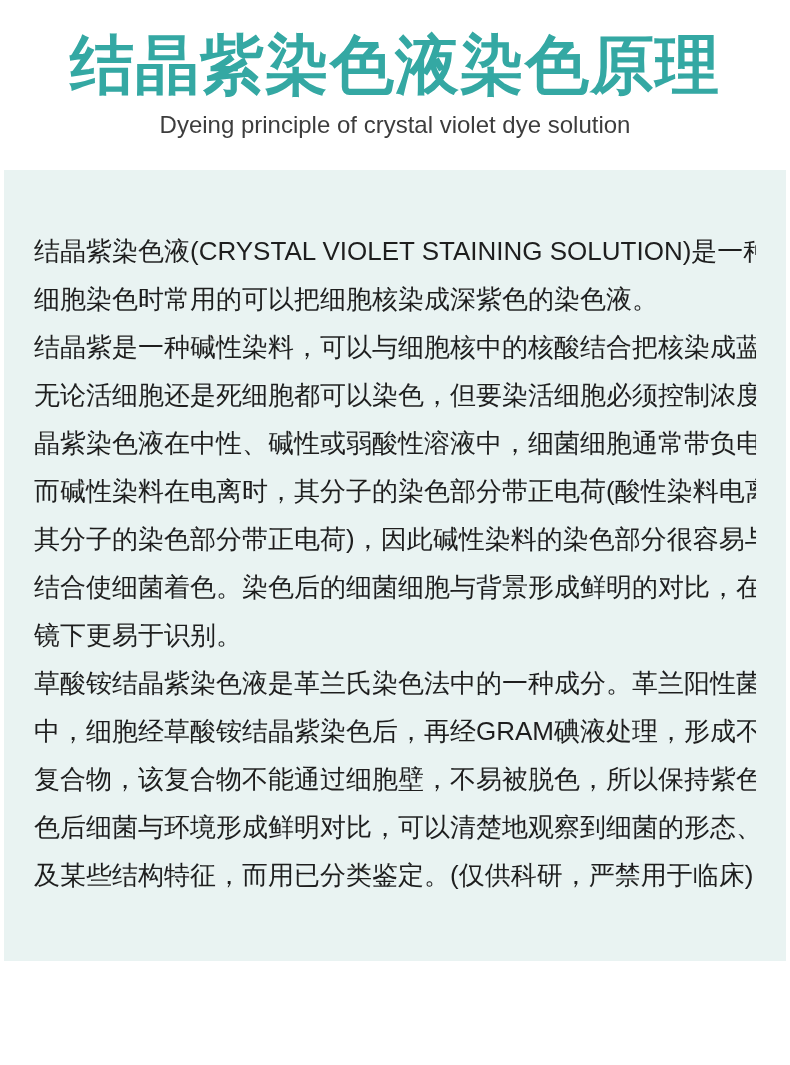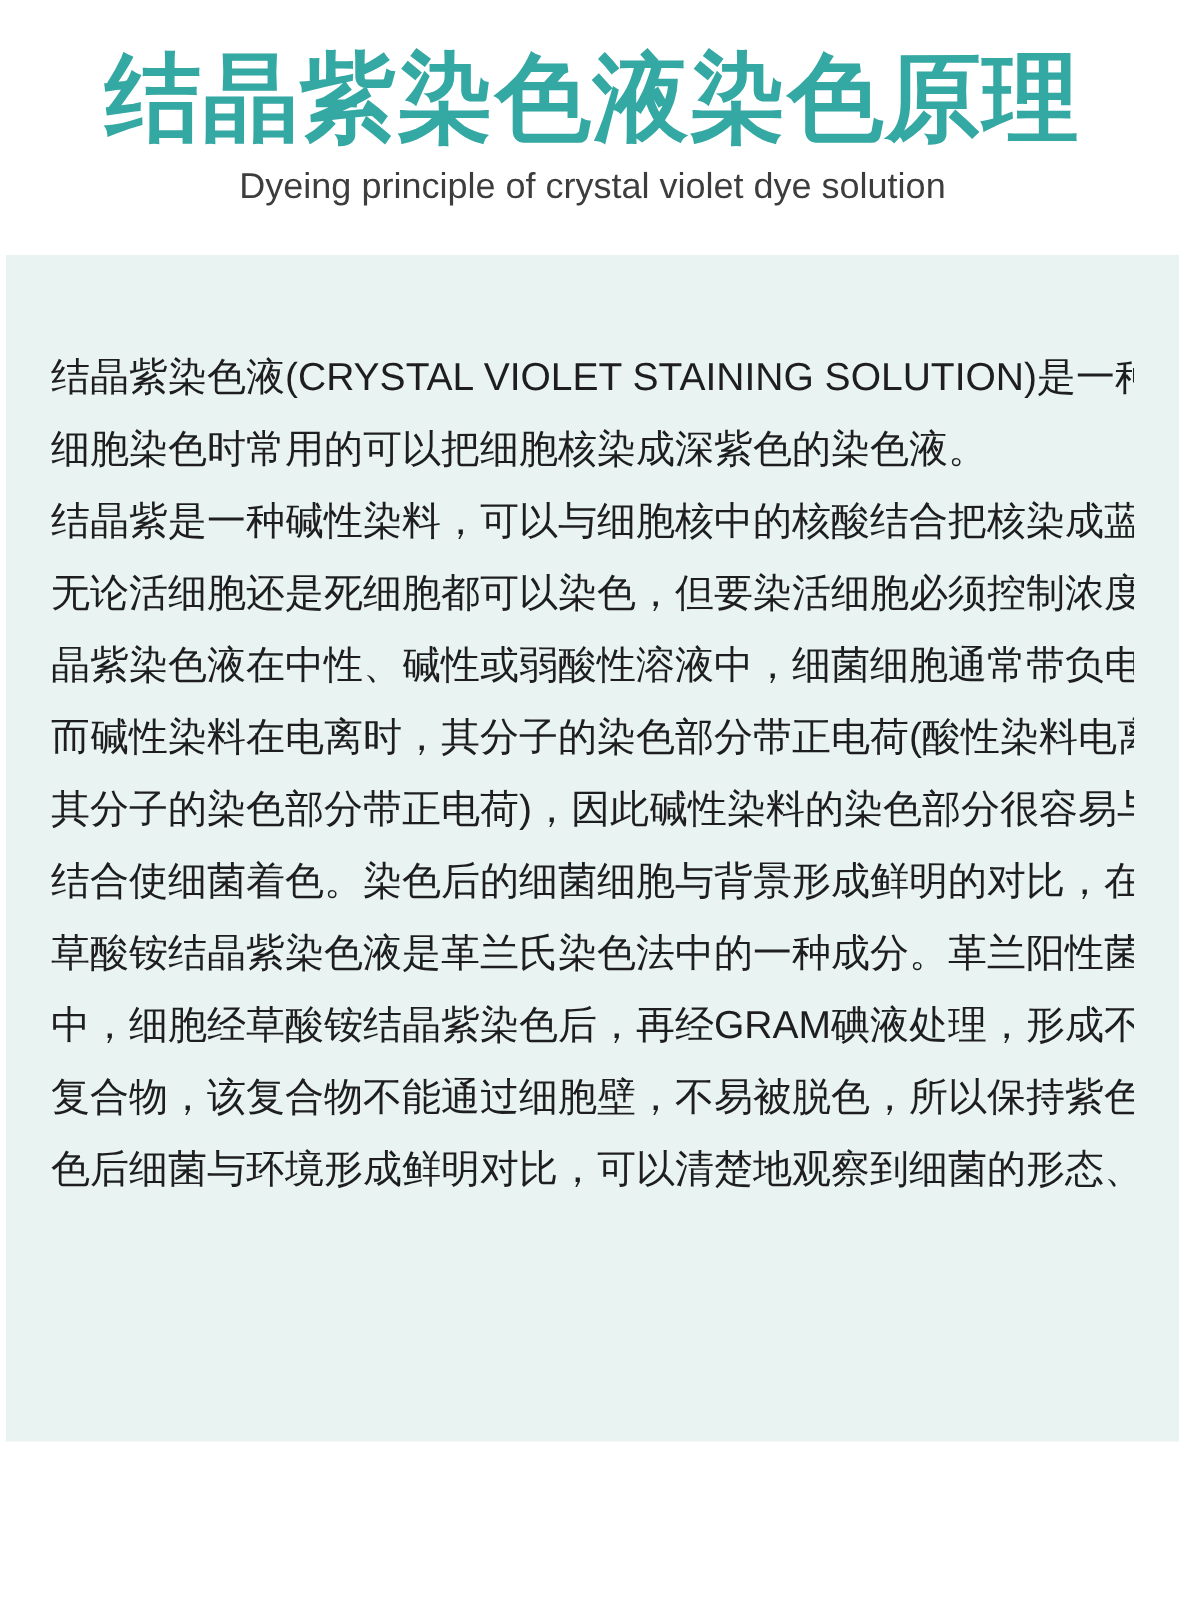--- a/index.html
+++ b/index.html
@@ -84,19 +84,21 @@
 
   <section class="panel">
     <div class="text-line">结晶紫染色液(CRYSTAL VIOLET STAINING SOLUTION)是一种组织或</div>
     <div class="text-line short">细胞染色时常用的可以把细胞核染成深紫色的染色液。</div>
     <div class="text-line">结晶紫是一种碱性染料，可以与细胞核中的核酸结合把核染成蓝色。</div>
     <div class="text-line">无论活细胞还是死细胞都可以染色，但要染活细胞必须控制浓度。结</div>
     <div class="text-line">晶紫染色液在中性、碱性或弱酸性溶液中，细菌细胞通常带负电荷，</div>
     <div class="text-line">而碱性染料在电离时，其分子的染色部分带正电荷(酸性染料电离时，</div>
     <div class="text-line">其分子的染色部分带正电荷)，因此碱性染料的染色部分很容易与细菌</div>
     <div class="text-line">结合使细菌着色。染色后的细菌细胞与背景形成鲜明的对比，在显微</div>
+    <div class="text-line short">镜下更易于识别。</div>
     <div class="text-line">草酸铵结晶紫染色液是革兰氏染色法中的一种成分。革兰阳性菌染色</div>
     <div class="text-line">中，细胞经草酸铵结晶紫染色后，再经GRAM碘液处理，形成不溶性</div>
     <div class="text-line">复合物，该复合物不能通过细胞壁，不易被脱色，所以保持紫色。染</div>
     <div class="text-line">色后细菌与环境形成鲜明对比，可以清楚地观察到细菌的形态、排列</div>
+    <div class="text-line short">及某些结构特征，而用已分类鉴定。(仅供科研，严禁用于临床)</div>
   </section>
 
 </div>
 
 </body></html>

